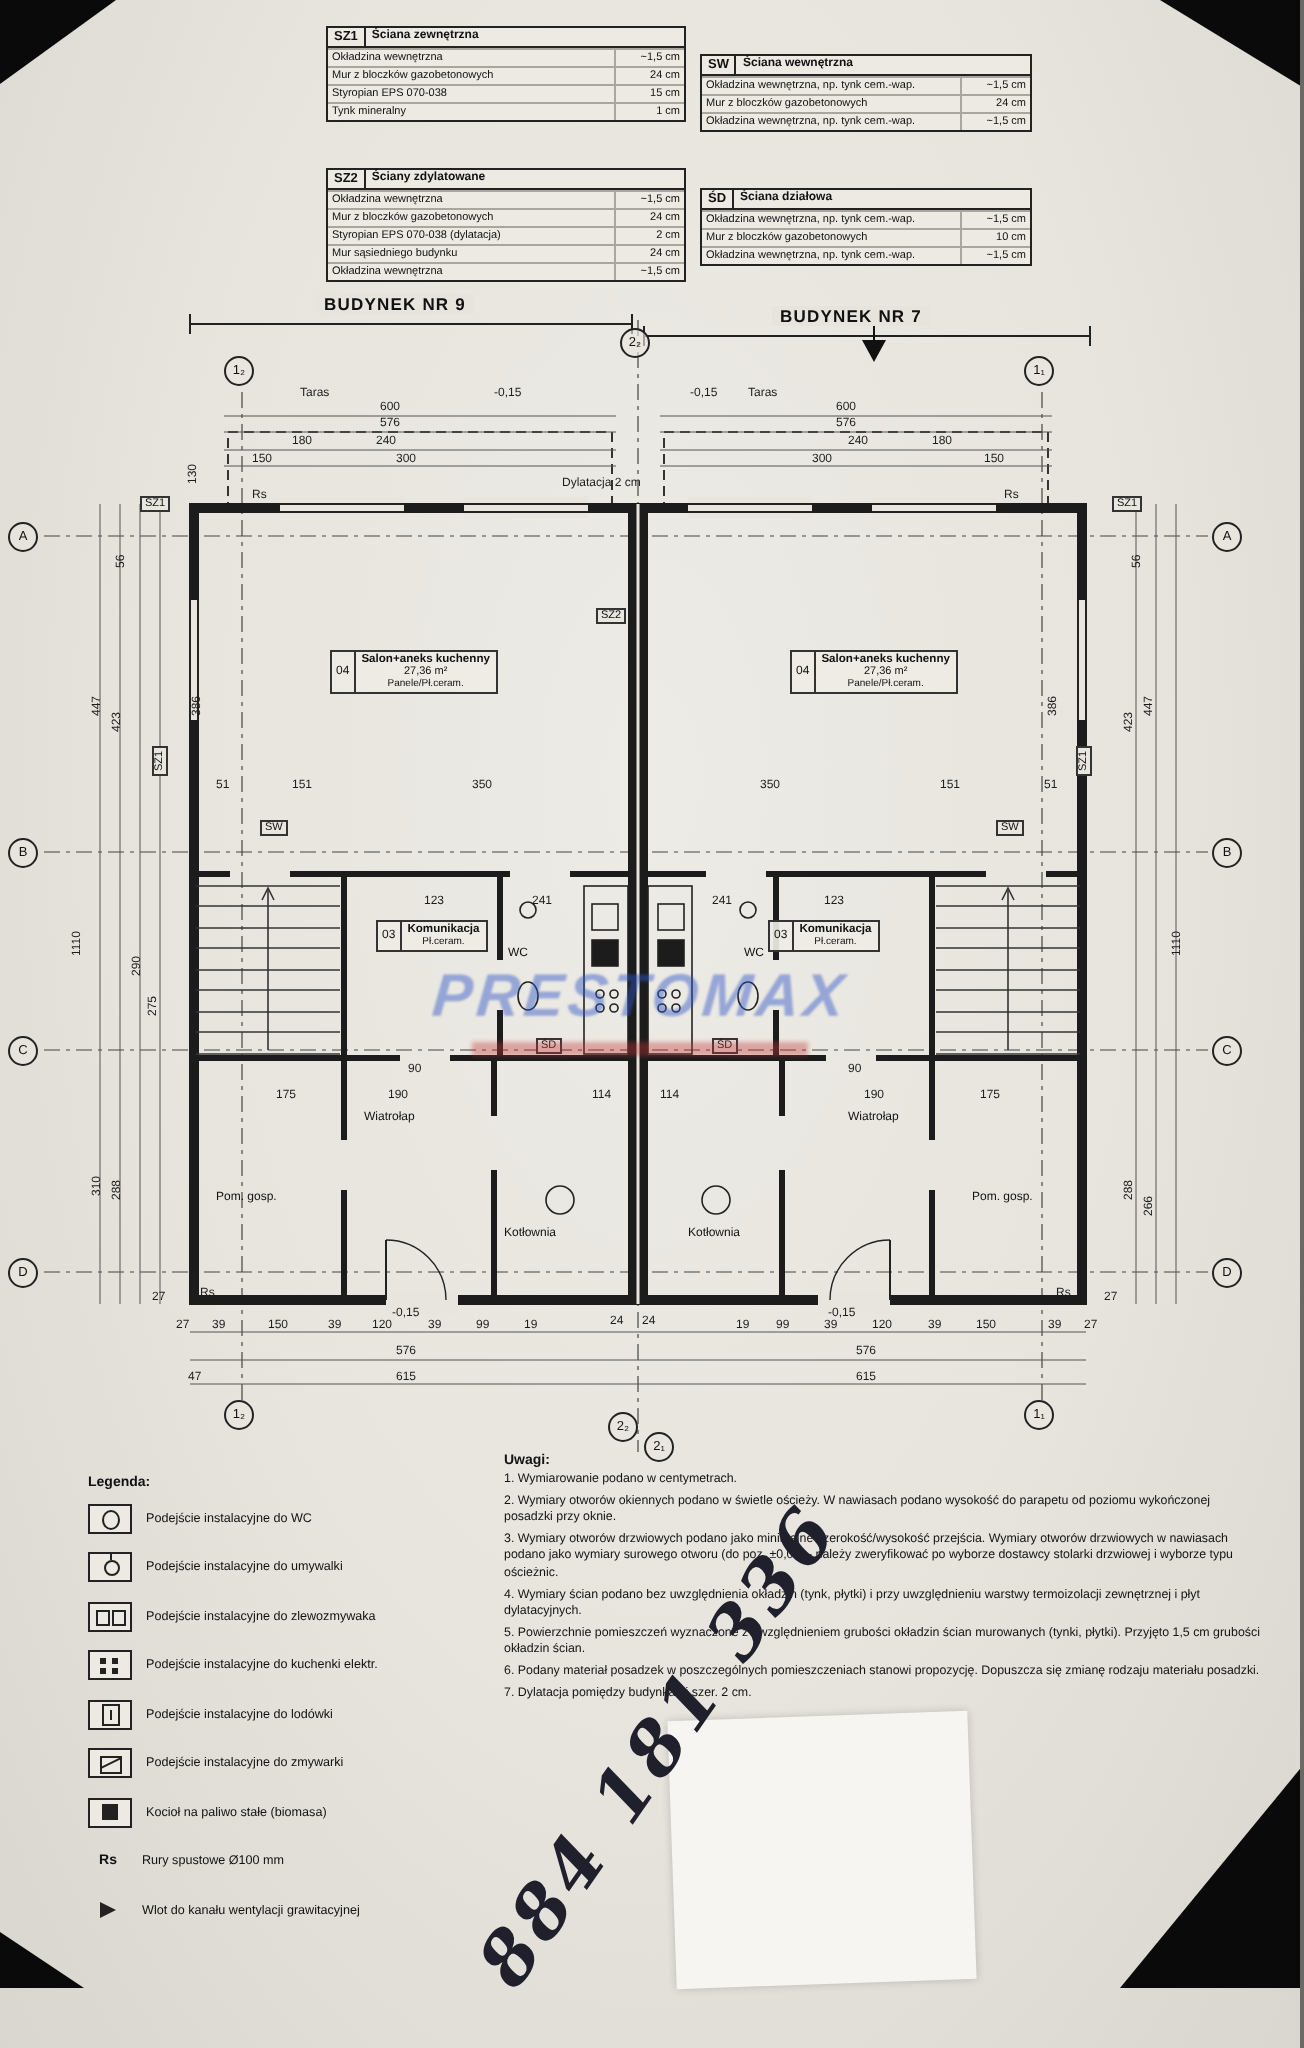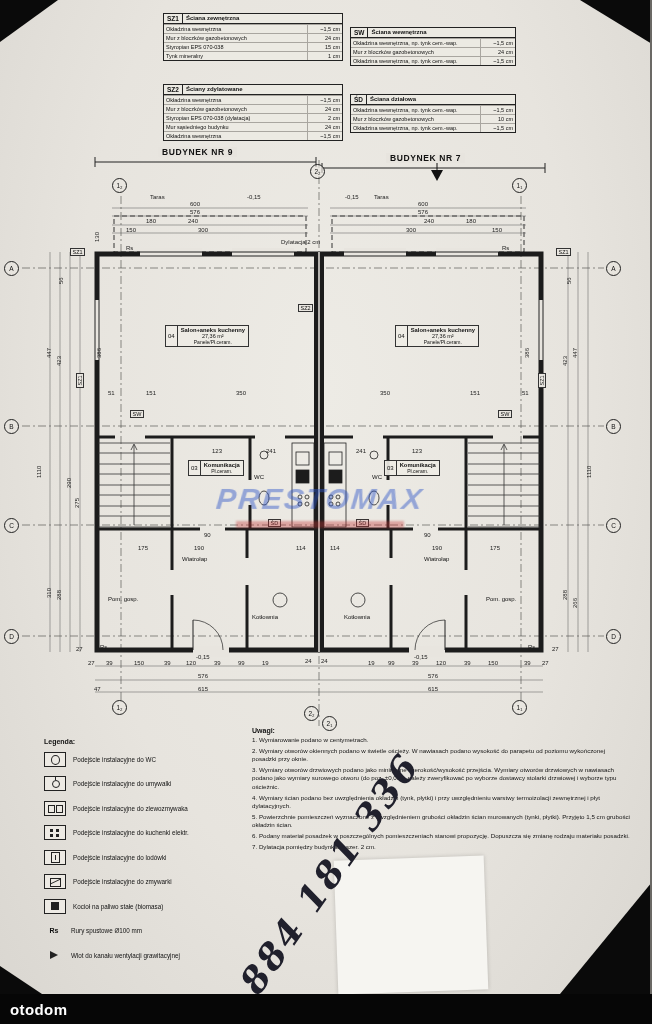--- a/index.html
+++ b/index.html
@@ -528,17 +528,14 @@
   </div>
 
   <div class="patch"></div>
   <div class="hand">884 181 336</div>
 
   <div class="c c-tl"></div>
   <div class="c c-tr"></div>
   <div class="c c-br"></div>
   <div class="c c-bl"></div>
   <div class="edge-r"></div>
-  <div class="bar">
-    <span class="logo">otodom</span>
-  </div>
 
 </div>
 
 </body></html>

